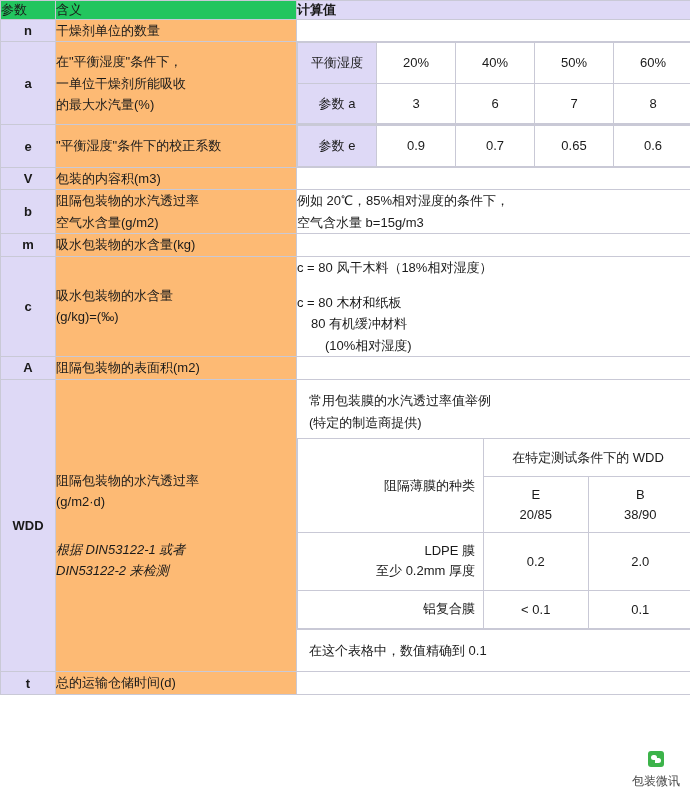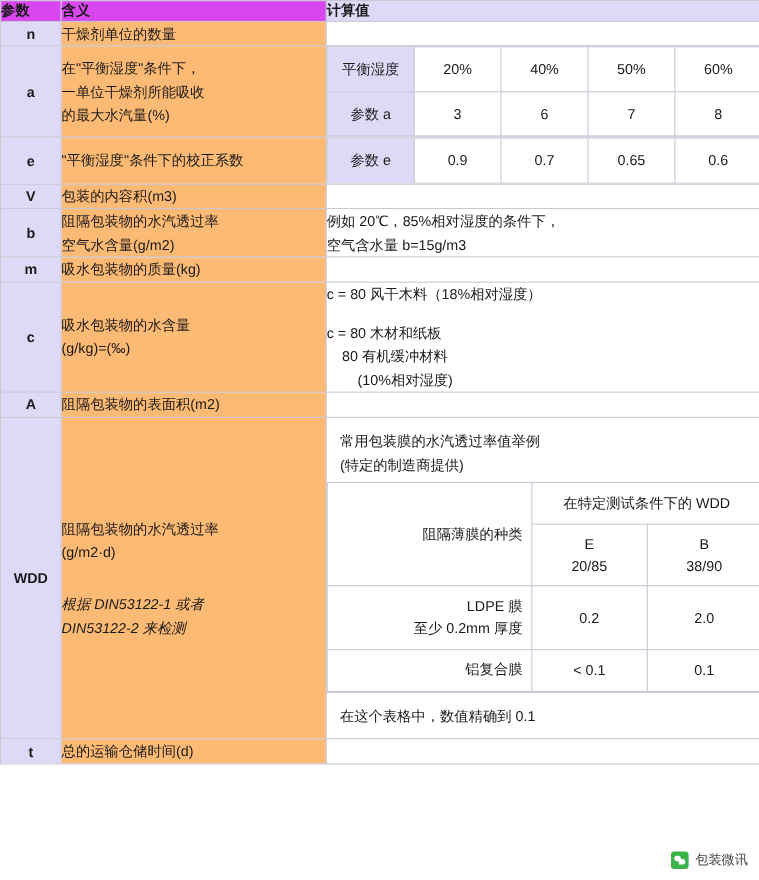--- a/index.html
+++ b/index.html
@@ -57,22 +57,22 @@
     background: #ffffff;
     padding: 10px 12px;
     line-height: 1.65;
     font-size: 13px;
     vertical-align: top;
   }
   .cell-calc.pad-none {
     padding: 0;
   }
   .header-param, .header-mean {
-    background: #d946ef;
-    font-weight: bold;
+    background: #22c55e;
+    font-weight: normal;
     padding: 10px 12px;
     font-size: 13px;
   }
   .header-param {
     text-align: left;
     padding-left: 10px;
   }
   .header-calc {
     background: #ded9f6;
     font-weight: bold;
@@ -140,20 +140,21 @@
   }
   .watermark {
     position: absolute;
     right: 10px;
     bottom: 10px;
     display: flex;
     align-items: center;
     gap: 6px;
     font-size: 12px;
     color: #444;
+    flex-direction: column;
   }
   .wm-logo {
     width: 16px;
     height: 16px;
     border-radius: 3px;
     background: #3cb34a;
     position: relative;
     flex: none;
   }
   .wm-logo:before {
@@ -256,21 +257,21 @@
           <div>空气水含量(g/m2)</div>
         </td>
         <td class="cell-calc">
           <div>例如 20℃，85%相对湿度的条件下，</div>
           <div>空气含水量  b=15g/m3</div>
         </td>
       </tr>
 
       <tr>
         <td class="cell-param">m</td>
-        <td class="cell-mean">吸水包装物的质量(kg)</td>
+        <td class="cell-mean">吸水包装物的水含量(kg)</td>
         <td class="cell-calc"></td>
       </tr>
 
       <tr>
         <td class="cell-param">c</td>
         <td class="cell-mean">
           <div>吸水包装物的水含量</div>
           <div>(g/kg)=(‰)</div>
         </td>
         <td class="cell-calc">

